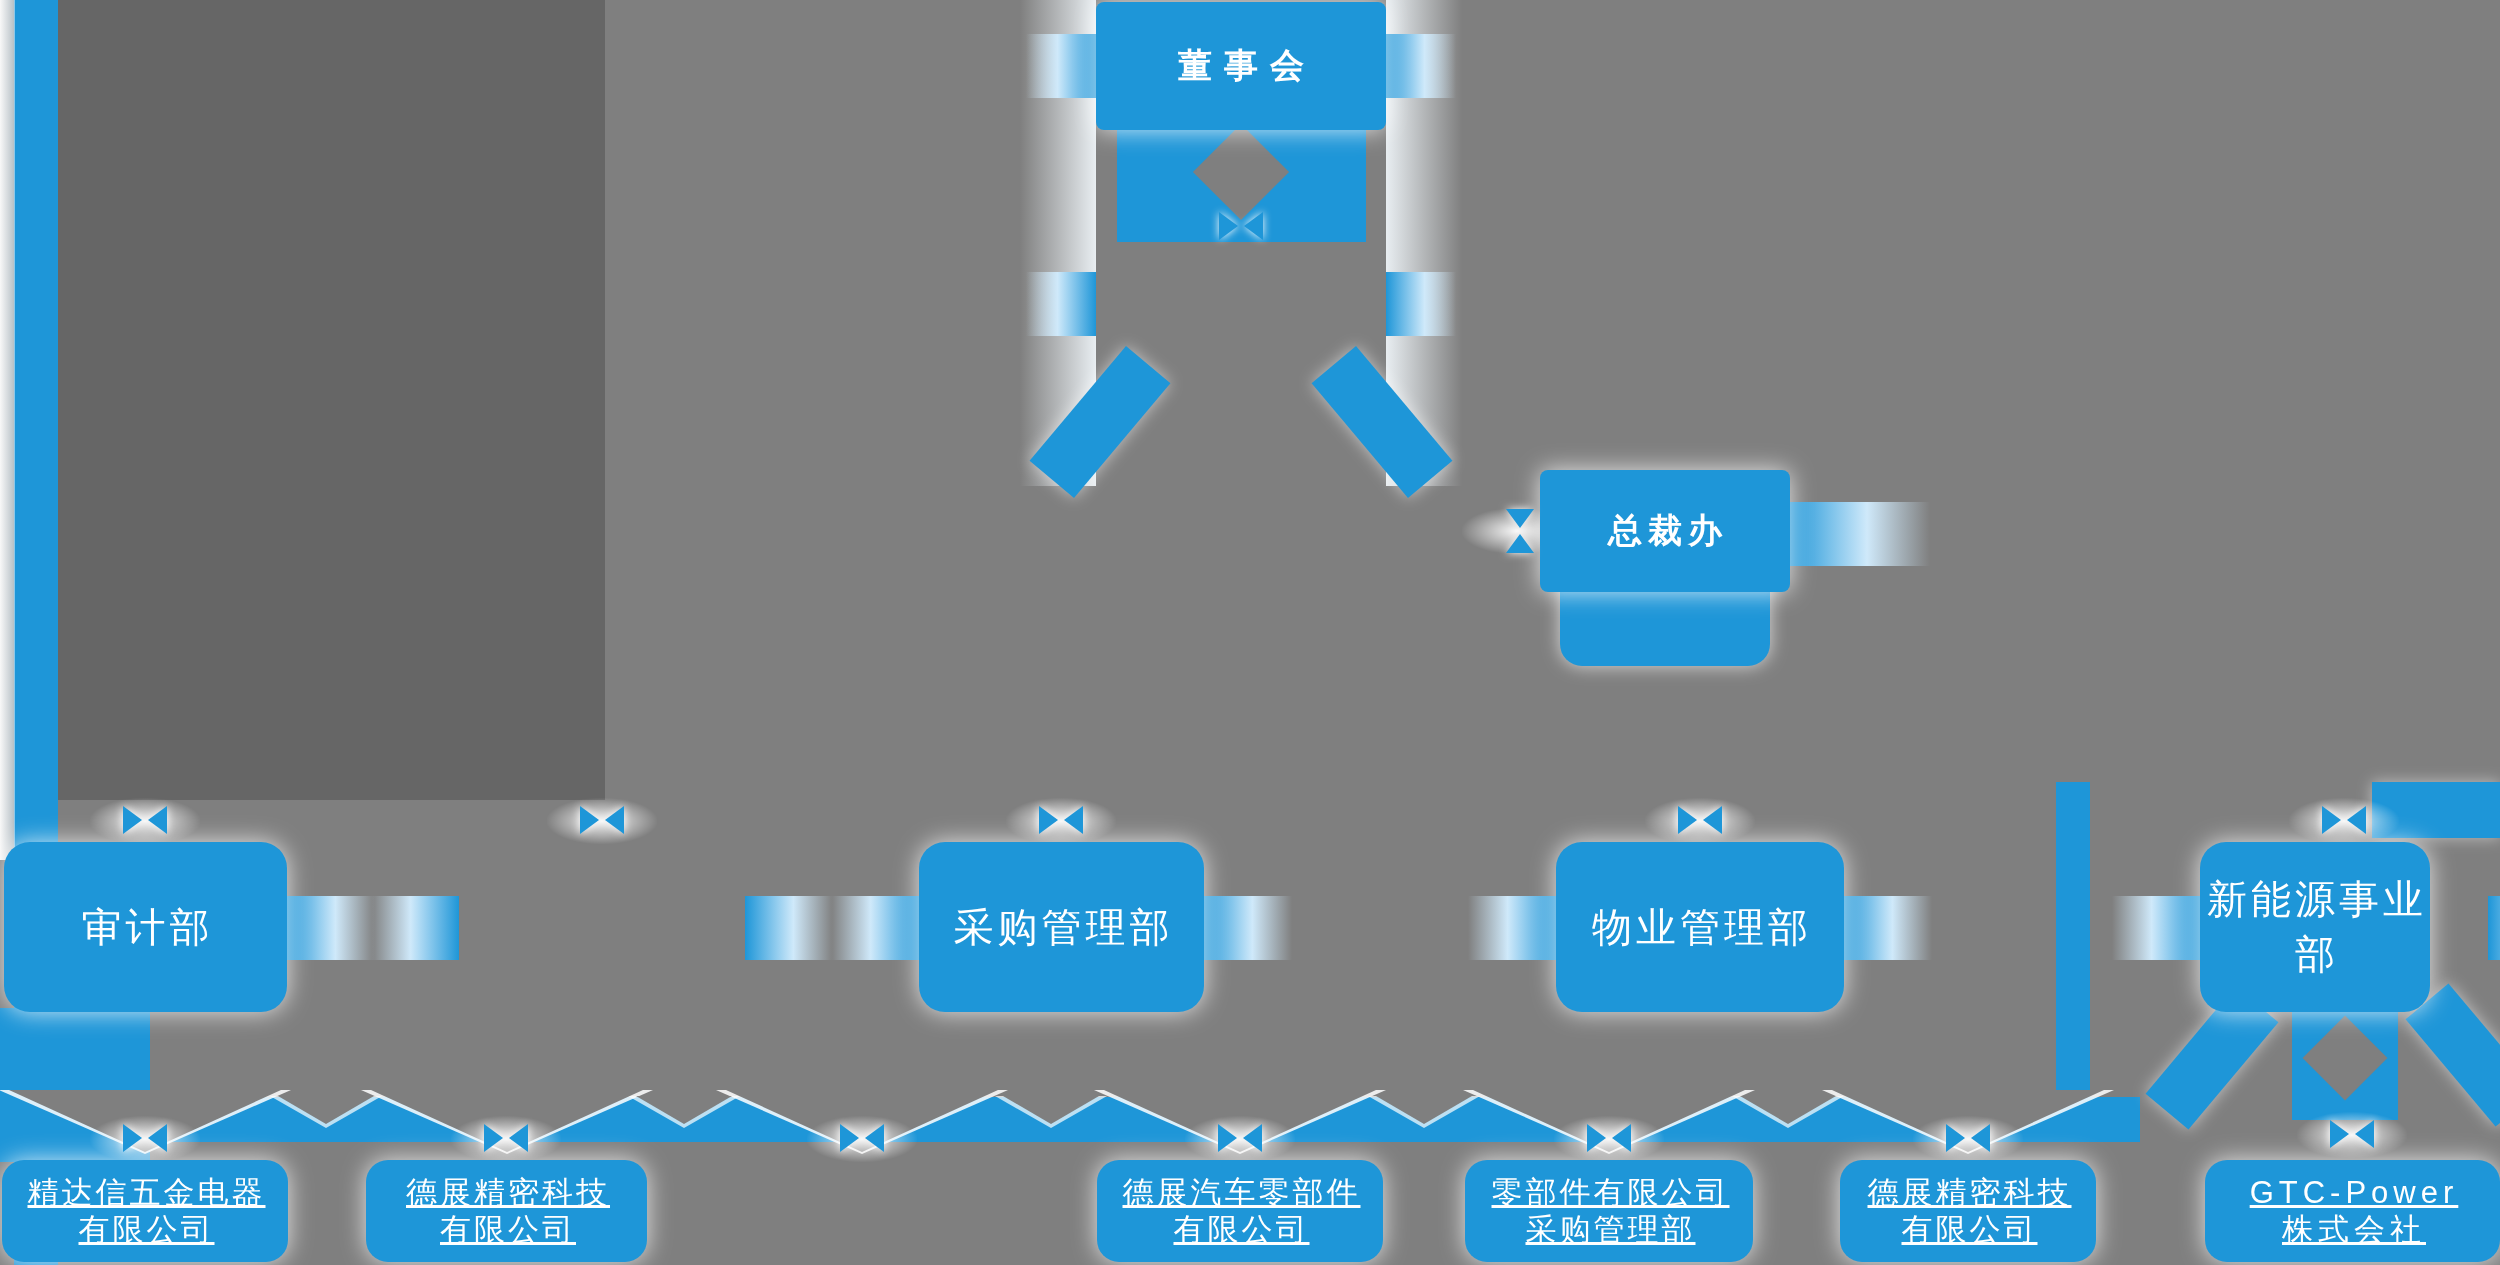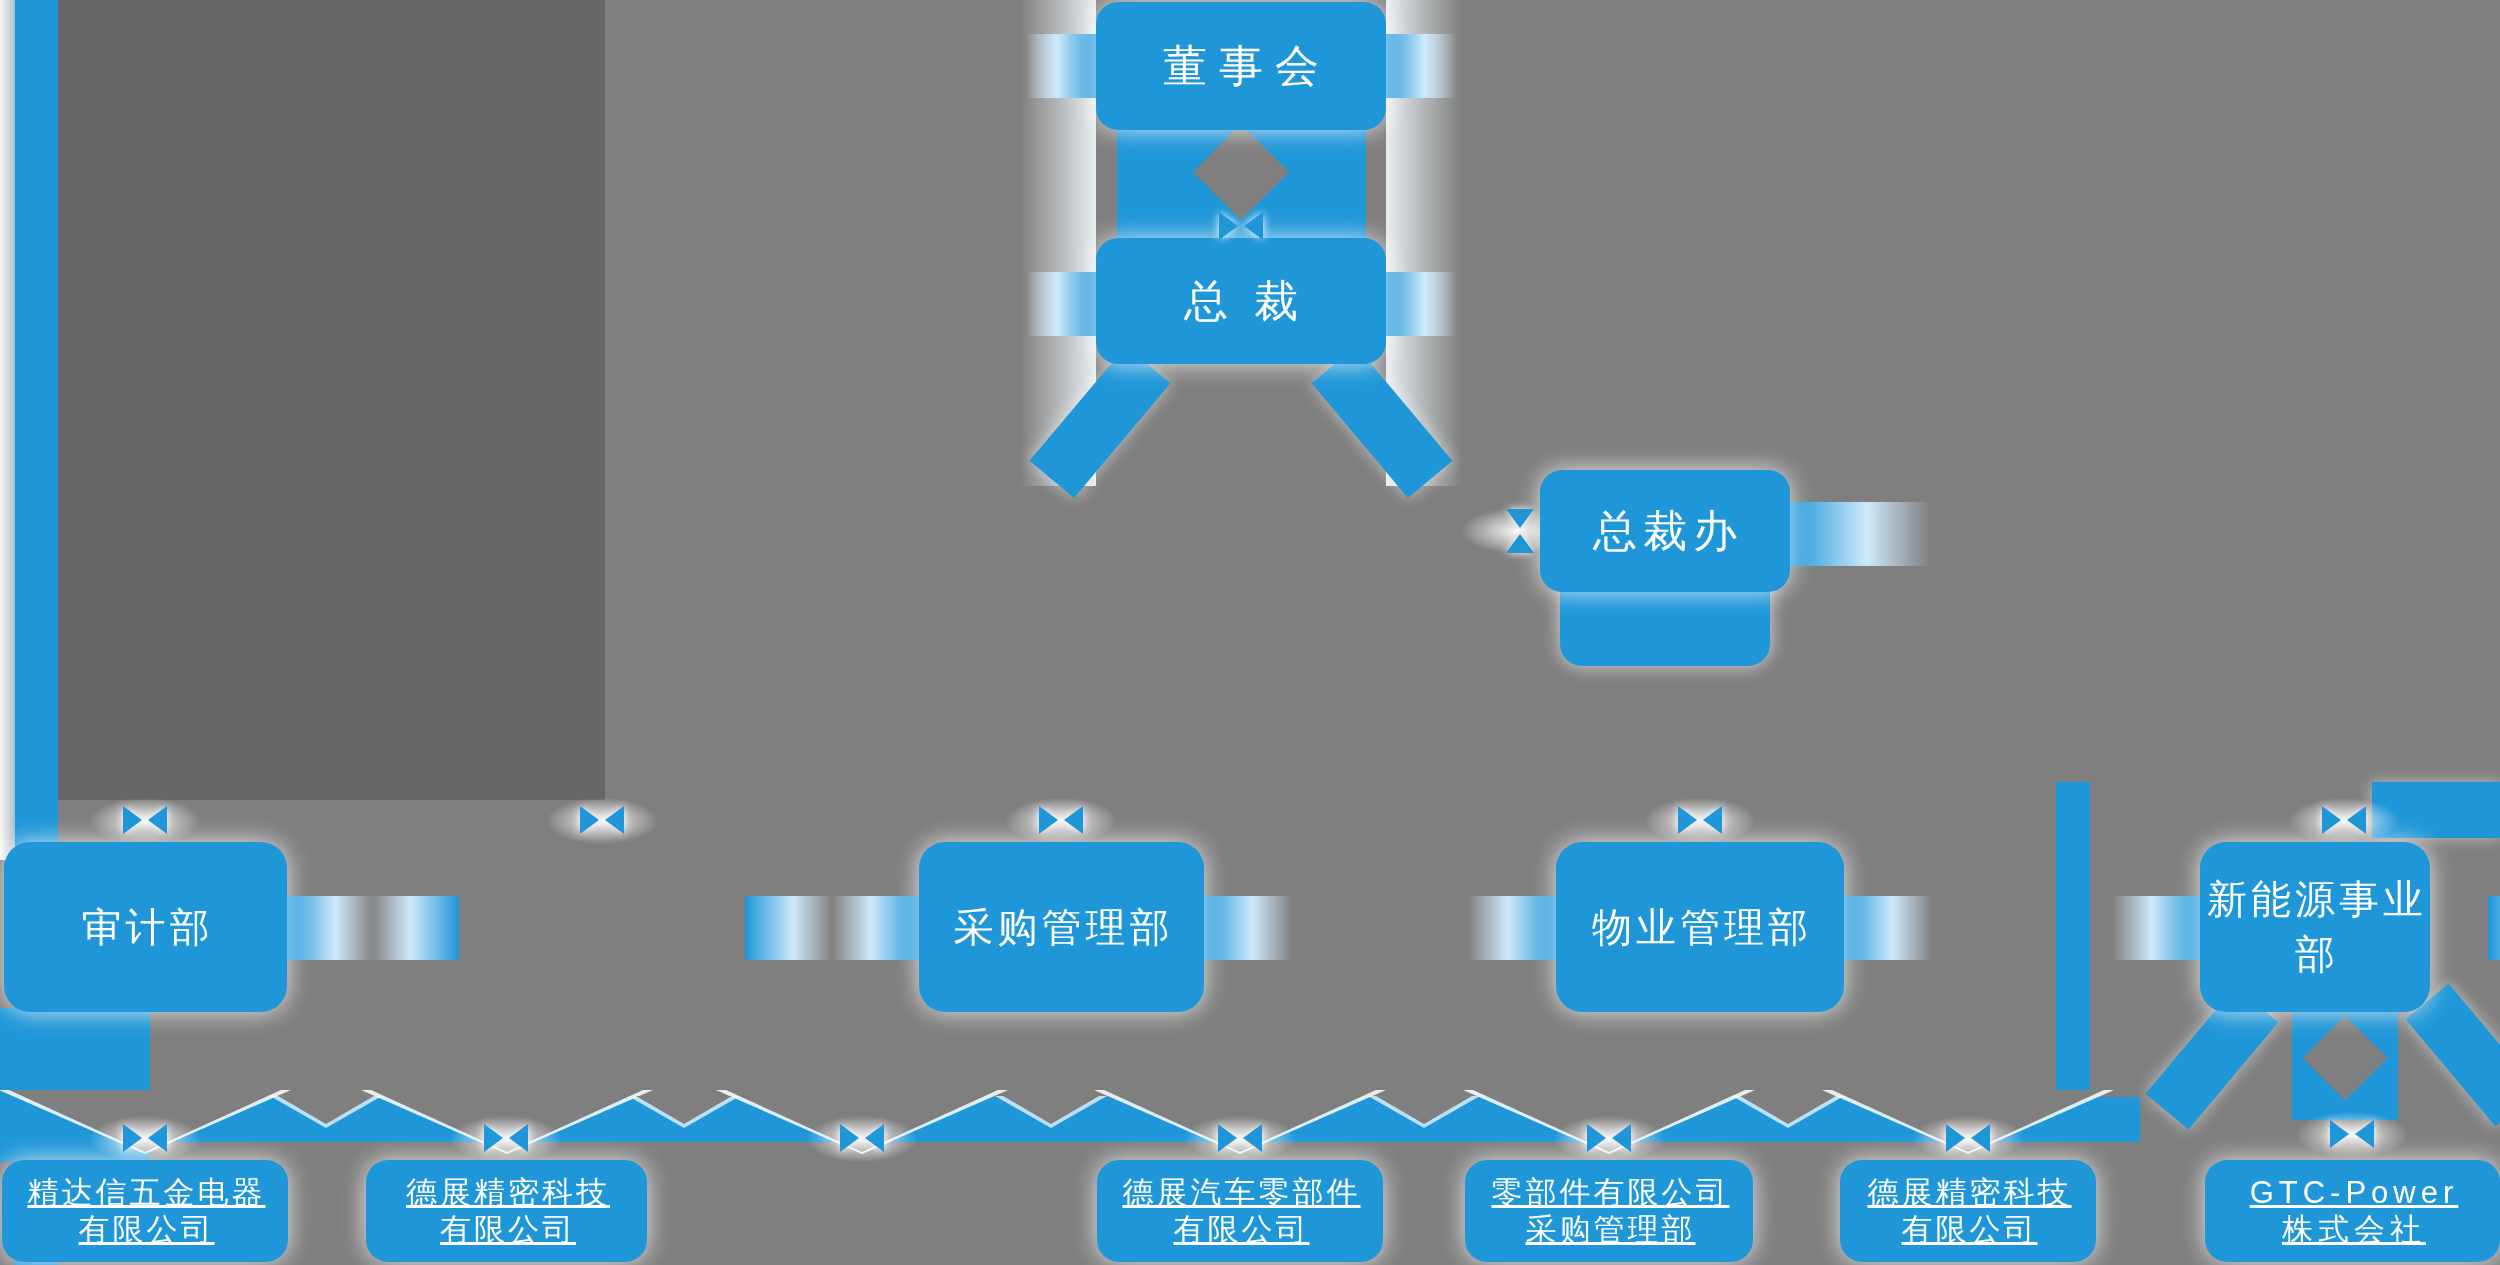--- a/index.html
+++ b/index.html
@@ -18,21 +18,21 @@
   .vglow-l{left:1020px;top:0;width:76px;height:486px;z-index:1;
     background:linear-gradient(to right,rgba(255,255,255,0),rgba(244,250,254,.9));}
   .vglow-r{left:1386px;top:0;width:76px;height:486px;z-index:1;
     background:linear-gradient(to left,rgba(255,255,255,0),rgba(244,250,254,.9));}
   
   .node{
     background:#1e96d8;color:#ffffff;display:flex;align-items:center;justify-content:center;
     text-align:center;z-index:5;box-shadow:0 0 24px rgba(255,255,255,.8);
   }
   .node .lbl{display:block;}
-  .n-big{border-radius:22px;font-size:44px;}
+  .n-big{border-radius:8px;font-size:34px;font-weight:bold;}
   .n-mid{top:842px;height:170px;border-radius:26px;font-size:40px;letter-spacing:4px;}
   .n-mid .lbl{padding-left:4px;}
   .n-bot{top:1160px;height:102px;border-radius:22px;font-size:31px;line-height:37px;letter-spacing:3px;}
   .n-bot .lbl{padding-left:3px;text-decoration:underline;}
   
   .band{background:#1e96d8;z-index:1;}
   .ribbon{background:#1e96d8;z-index:2;}
   .leg{width:58px;height:150px;background:#1e96d8;z-index:2;box-shadow:0 0 16px rgba(255,255,255,.55);}
   .rot40{transform:rotate(40deg);}
   .rot-40{transform:rotate(-40deg);}
@@ -73,23 +73,20 @@
   <div class="abs node n-big" style="left:1096px;top:2px;width:290px;height:128px;letter-spacing:12px;">
     <span class="lbl" style="padding-left:12px;">董事会</span>
   </div>
 
   <div class="abs ribbon" style="left:1117px;top:124px;width:249px;height:118px;"></div>
   <div class="abs diamond" style="left:1207px;top:138px;width:68px;height:68px;transform:rotate(45deg);"></div>
   <div class="abs bowtie" style="left:1219px;top:212px;"></div>
 
   <div class="abs wing wing-l" style="left:1026px;top:272px;width:70px;"></div>
   <div class="abs wing wing-r" style="left:1386px;top:272px;width:70px;"></div>
-  <div class="abs node n-big" style="left:1096px;top:238px;width:290px;height:126px;letter-spacing:26px;">
-    <span class="lbl" style="padding-left:26px;">总裁</span>
-  </div>
   <div class="abs leg rot40" style="left:1071px;top:347px;"></div>
   <div class="abs leg rot-40" style="left:1353px;top:347px;"></div>
 
   <div class="abs underblock" style="left:1560px;top:556px;width:210px;height:110px;"></div>
   <div class="abs wing wing-r" style="left:1790px;top:502px;width:140px;"></div>
   <div class="abs notch-glow" style="left:1462px;top:508px;"></div>
   <div class="abs bowtie vert" style="left:1498px;top:517px;"></div>
   <div class="abs node n-big" style="left:1540px;top:470px;width:250px;height:122px;letter-spacing:6px;">
     <span class="lbl" style="padding-left:6px;">总裁办</span>
   </div>

